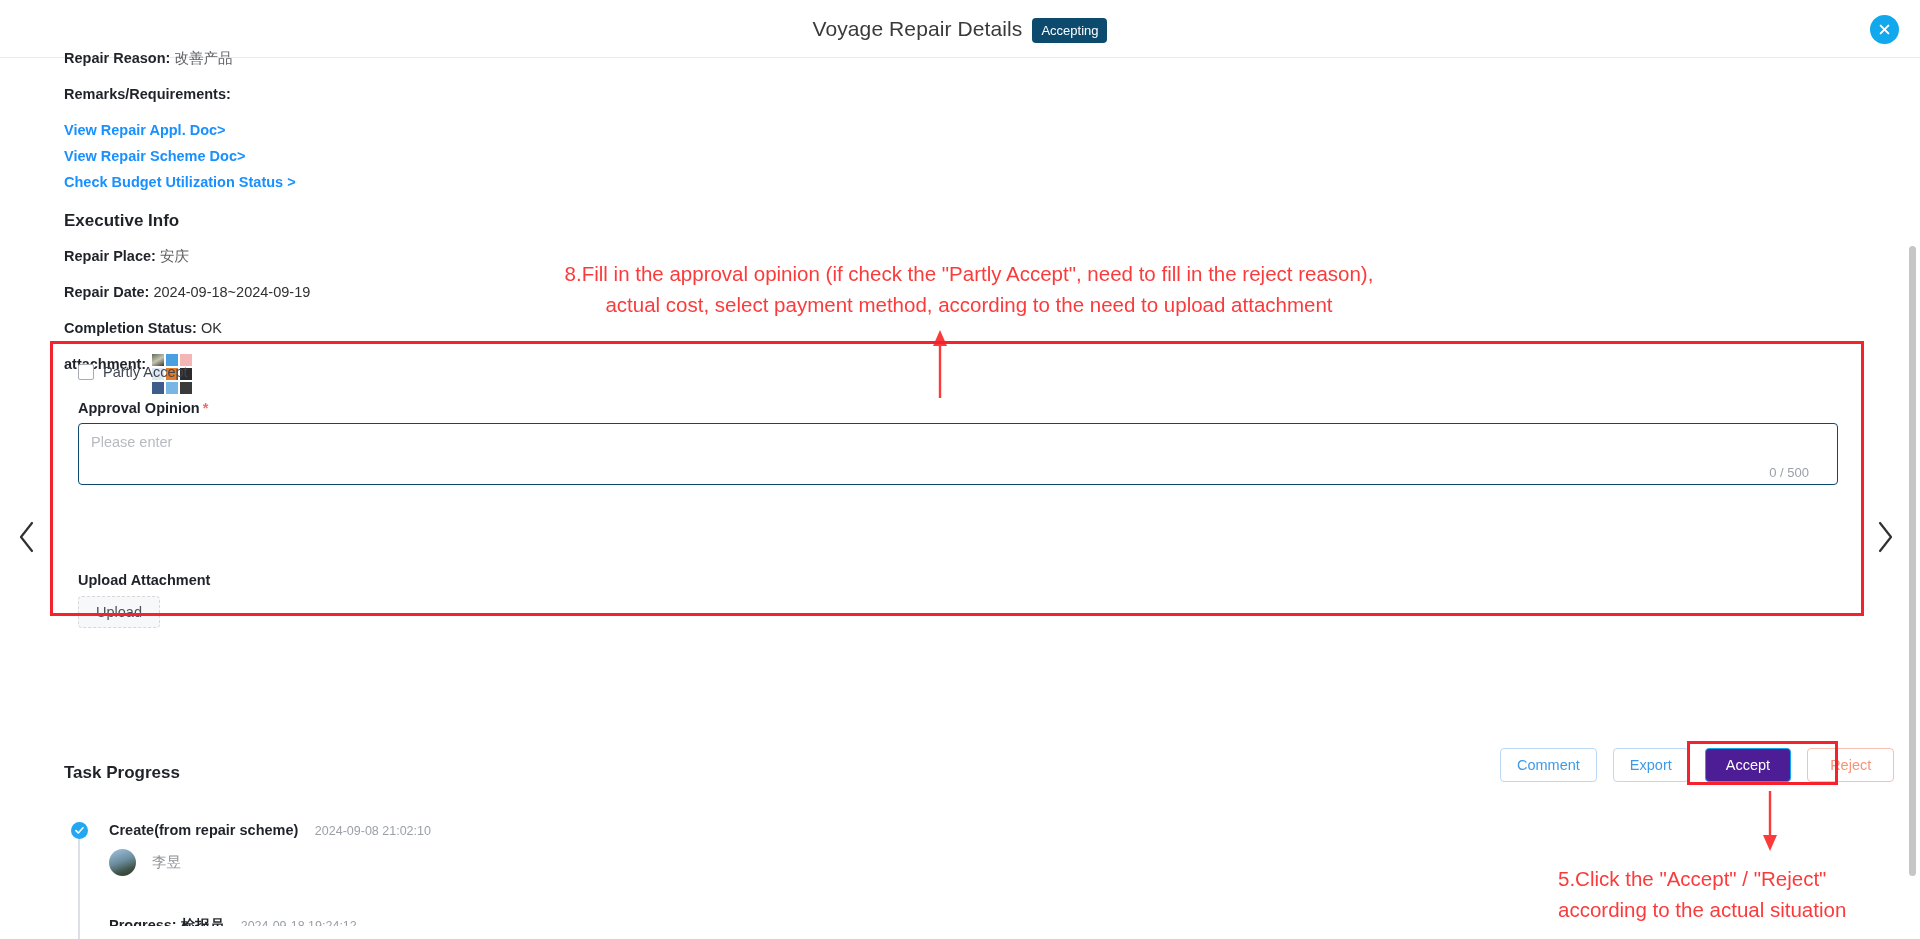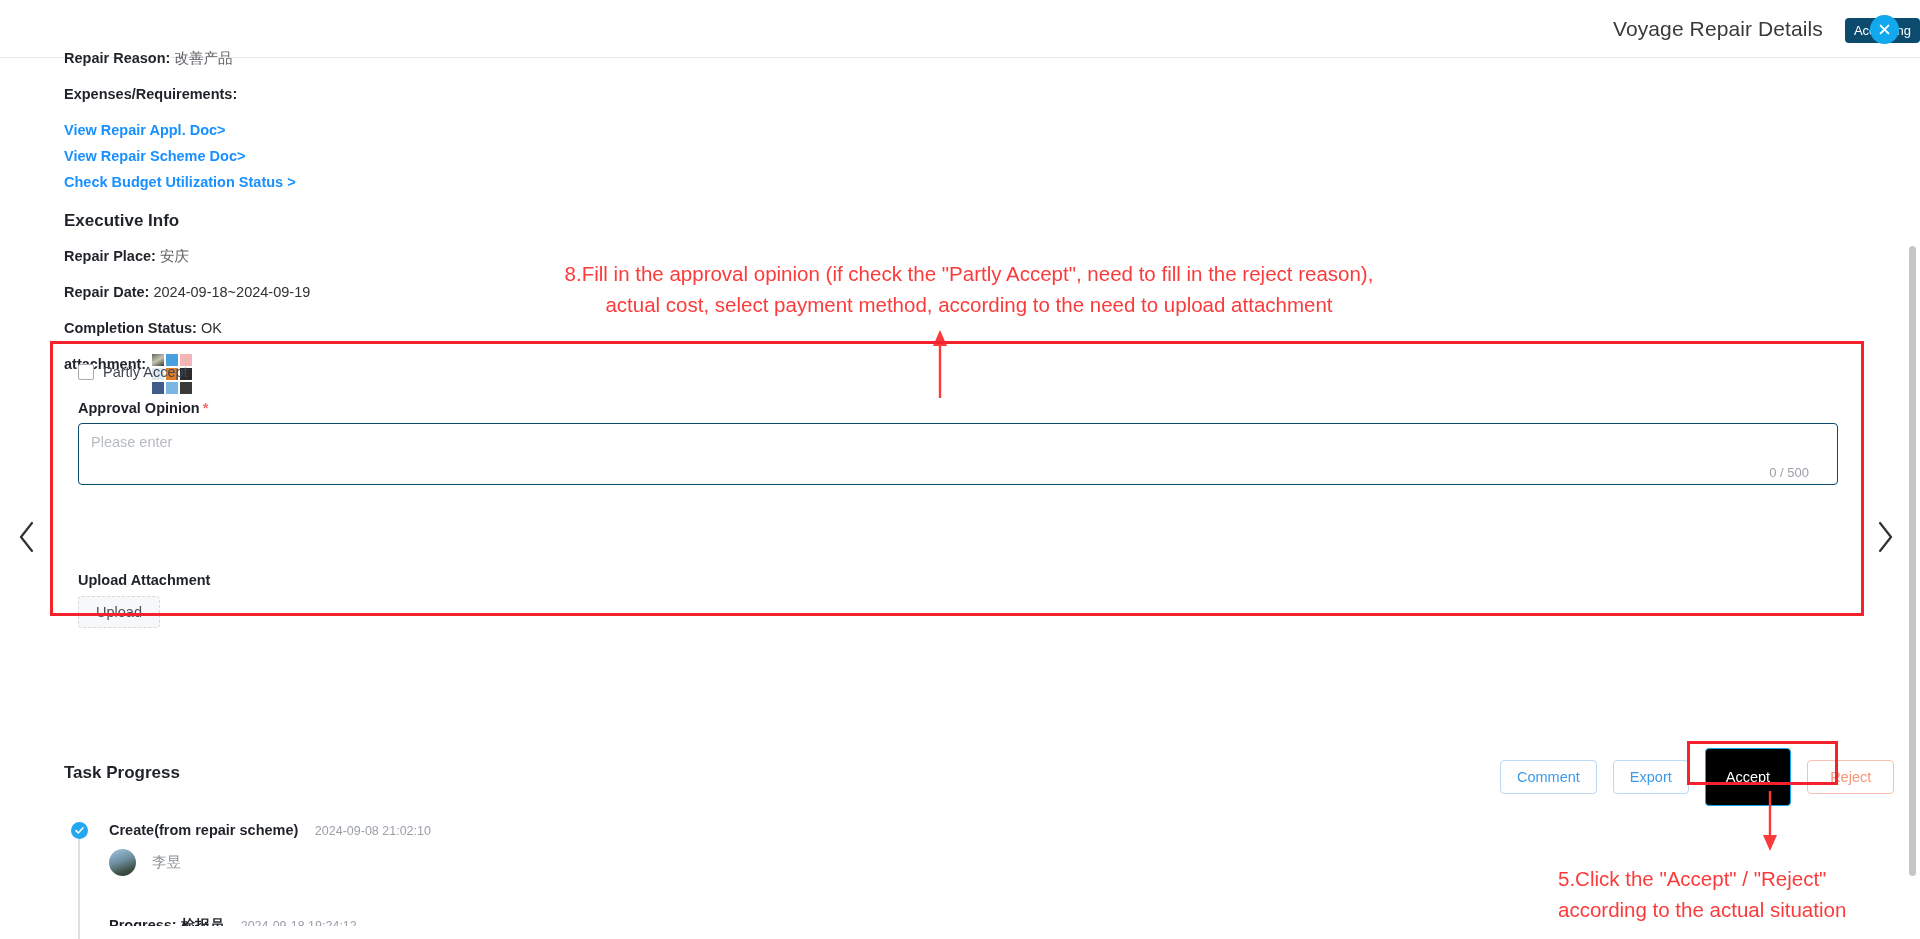--- a/index.html
+++ b/index.html
@@ -20,22 +20,22 @@
   
   .titlebar {
     position: absolute; left: 0; top: 0;
     width: 1920px; height: 58px;
     background: #ffffff;
     border-bottom: 1px solid #e9e9e9;
   }
   .title-center {
     position: absolute; left: 0; top: 0;
     width: 1920px; height: 58px;
-    display: flex; align-items: center; justify-content: flex-end;
-    gap: 22px;
+    display: flex; align-items: center; justify-content: center;
+    gap: 10px;
   }
   .title-text {
     font-size: 21px;
     color: #3a3a3a;
     font-weight: 400;
     letter-spacing: .1px;
   }
   .status-badge {
     background: #0c4a6e;
     color: #ffffff;
@@ -246,22 +246,22 @@
     border: 1px solid #bcd9f5;
     background: #fff;
     color: #3d9ae8;
     font-size: 14.5px;
     padding: 8px 16px;
     border-radius: 4px;
     cursor: pointer;
     font-family: inherit;
   }
   .btn-accept {
-    background: #000000; border: 1px solid #11a8ed; color: #fff;
-    font-size: 14.5px; padding: 20px 20px; border-radius: 4px;
+    background: #4c1d95; border: 1px solid #11a8ed; color: #fff;
+    font-size: 14.5px; padding: 8px 20px; border-radius: 4px;
     cursor: pointer; font-family: inherit;
   }
   .btn-reject {
     background: #fff; border: 1px solid #f7c0b2; color: #f79377;
     font-size: 14.5px; padding: 8px 22px; border-radius: 4px;
     cursor: pointer; font-family: inherit;
   }
   .redbox2 {
     position: absolute;
     left: 1687px; top: 683px;
@@ -362,21 +362,21 @@
   </div>
 
   <div class="content">
 
     <div class="info">
       <div class="info-row">
         <span class="lbl">Repair Reason:</span>
         <span class="val">改善产品</span>
       </div>
       <div class="info-row">
-        <span class="lbl">Expenses/Requirements:</span>
+        <span class="lbl">Remarks/Requirements:</span>
       </div>
       <div>
         <span class="doclink">View Repair Appl. Doc&gt;</span>
         <span class="doclink">View Repair Scheme Doc&gt;</span>
         <span class="doclink">Check Budget Utilization Status &gt;</span>
       </div>
       <div class="section-h">Executive Info</div>
       <div class="info-row">
         <span class="lbl">Repair Place:</span>
         <span class="val">安庆</span>

